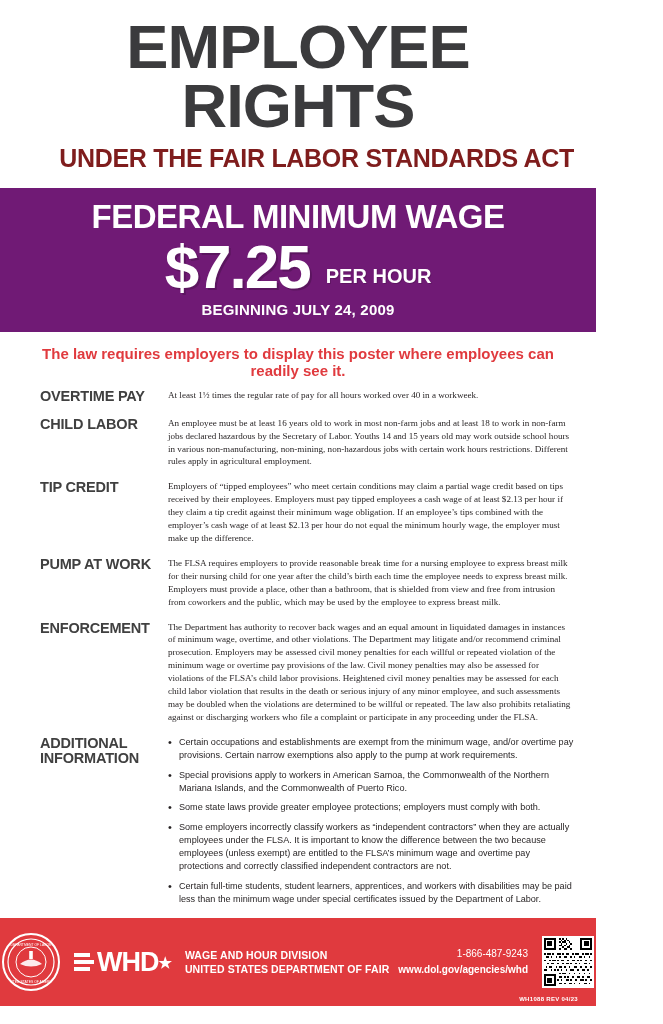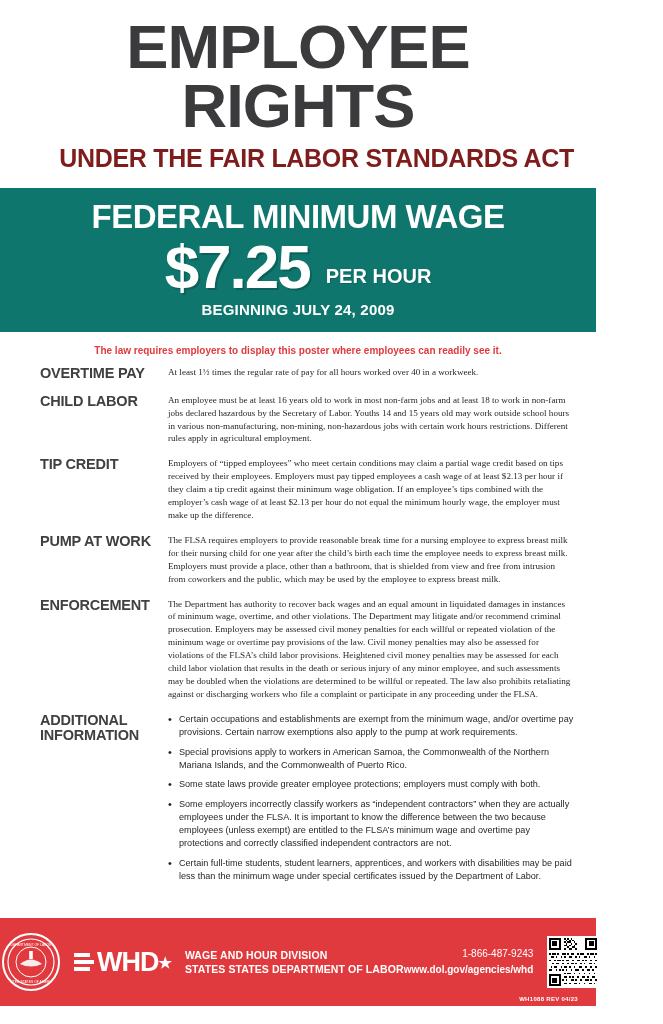--- a/index.html
+++ b/index.html
@@ -43,21 +43,21 @@
     line-height: 1.1;
     letter-spacing: -0.3px;
     color: #7f1d1d;
     text-transform: uppercase;
     margin-top: 9px;
     text-align: right;
   }
 
   
   .wage-band {
-    background: #0f766e;
+    background: #701a75;
     color: #ffffff;
     text-align: center;
     padding: 10px 0 14px 0;
     margin-top: 10px;
   }
   .wage-title {
     font-weight: bold;
     font-size: 33px;
     letter-spacing: -0.5px;
     text-transform: uppercase;
@@ -89,21 +89,21 @@
     font-weight: bold;
     font-size: 15px;
     letter-spacing: 0.2px;
     margin-top: 4px;
   }
 
   
   .notice {
     color: #e03a3e;
     font-weight: bold;
-    font-size: 10px;
+    font-size: 15px;
     text-align: center;
     padding: 13px 20px 10px 20px;
   }
 
   
   .sections {
     padding: 0 22px 0 40px;
   }
   .section {
     display: flex;
@@ -340,21 +340,21 @@
           <span></span>
           <span></span>
       </div>
       <div class="whd-text">
         <span>WHD</span><span class="whd-star">★</span>
       </div>
     </div>
 
     <div class="whd-name">
       <div>WAGE AND HOUR DIVISION</div>
-      <div>STATES STATES DEPARTMENT OF LABOR</div>
+      <div>UNITED STATES DEPARTMENT OF FAIR</div>
     </div>
 
     <div class="footer-contact">
       <div class="phone">1-866-487-9243</div>
       <div class="url">www.dol.gov/agencies/whd</div>
     </div>
 
     <div class="qr">
       <svg width="48" height="48" viewBox="0 0 29 29" shape-rendering="crispEdges" aria-hidden="true">
         <rect width="29" height="29" fill="#ffffff"></rect>

